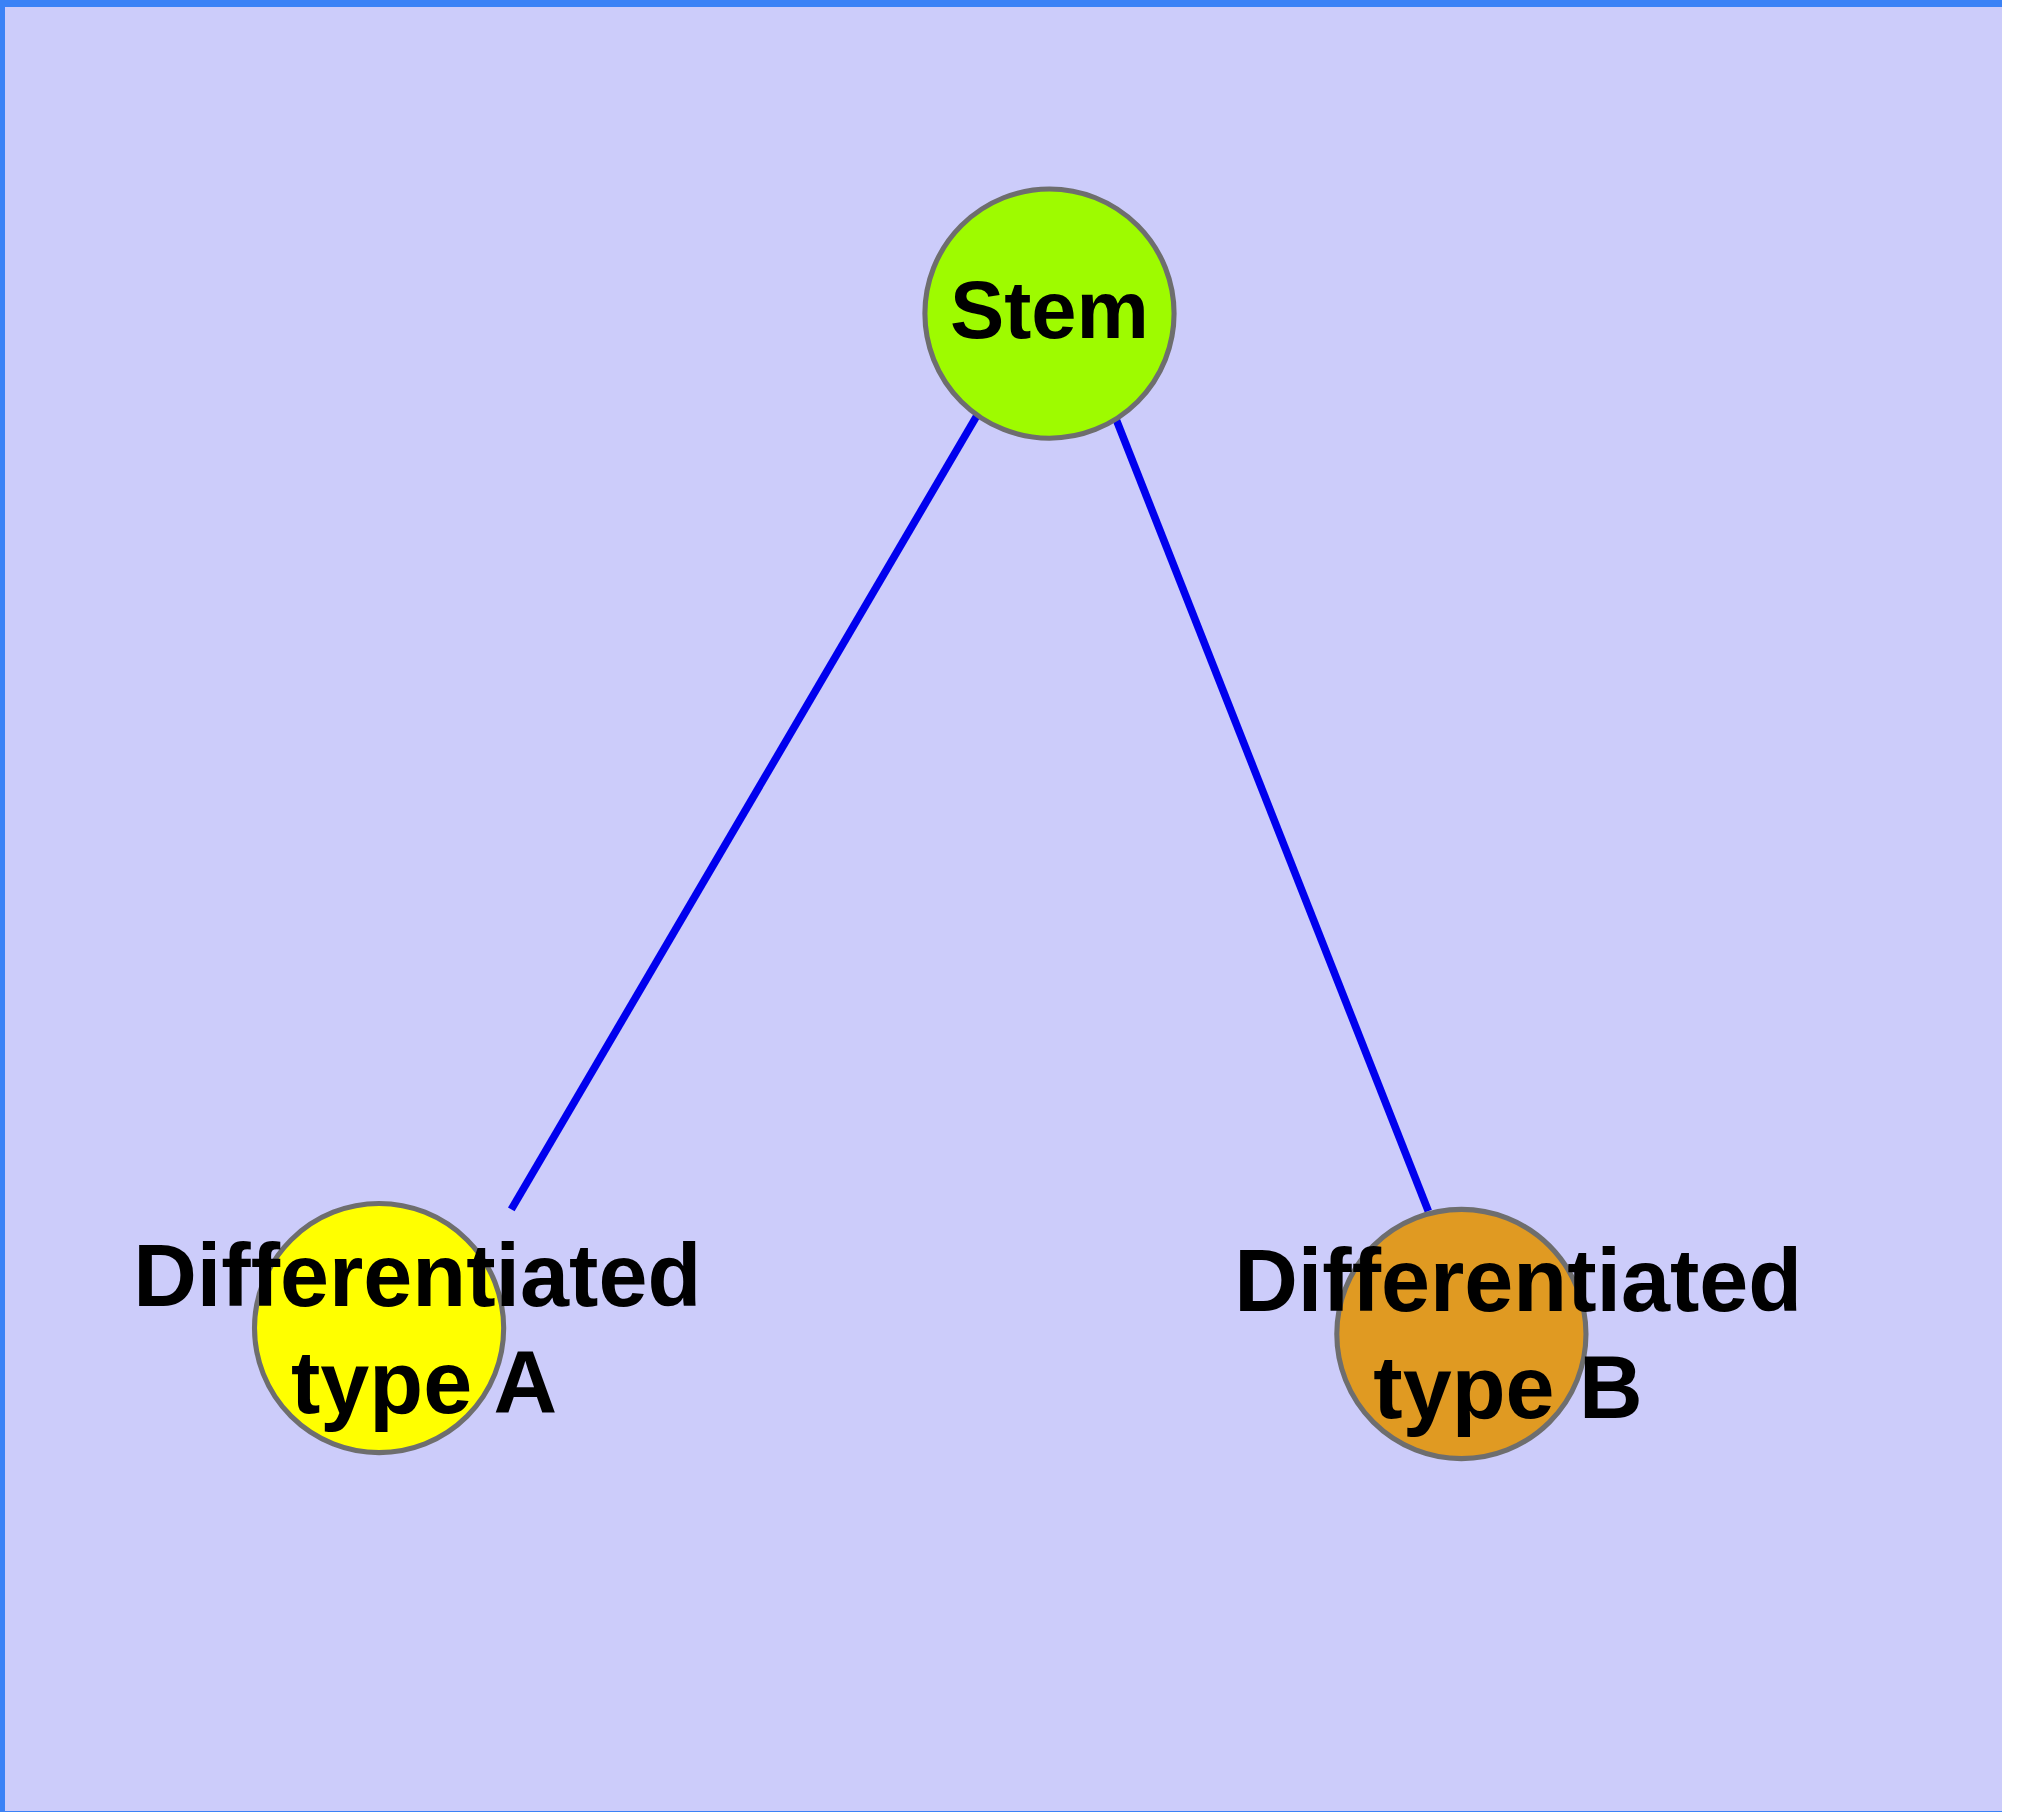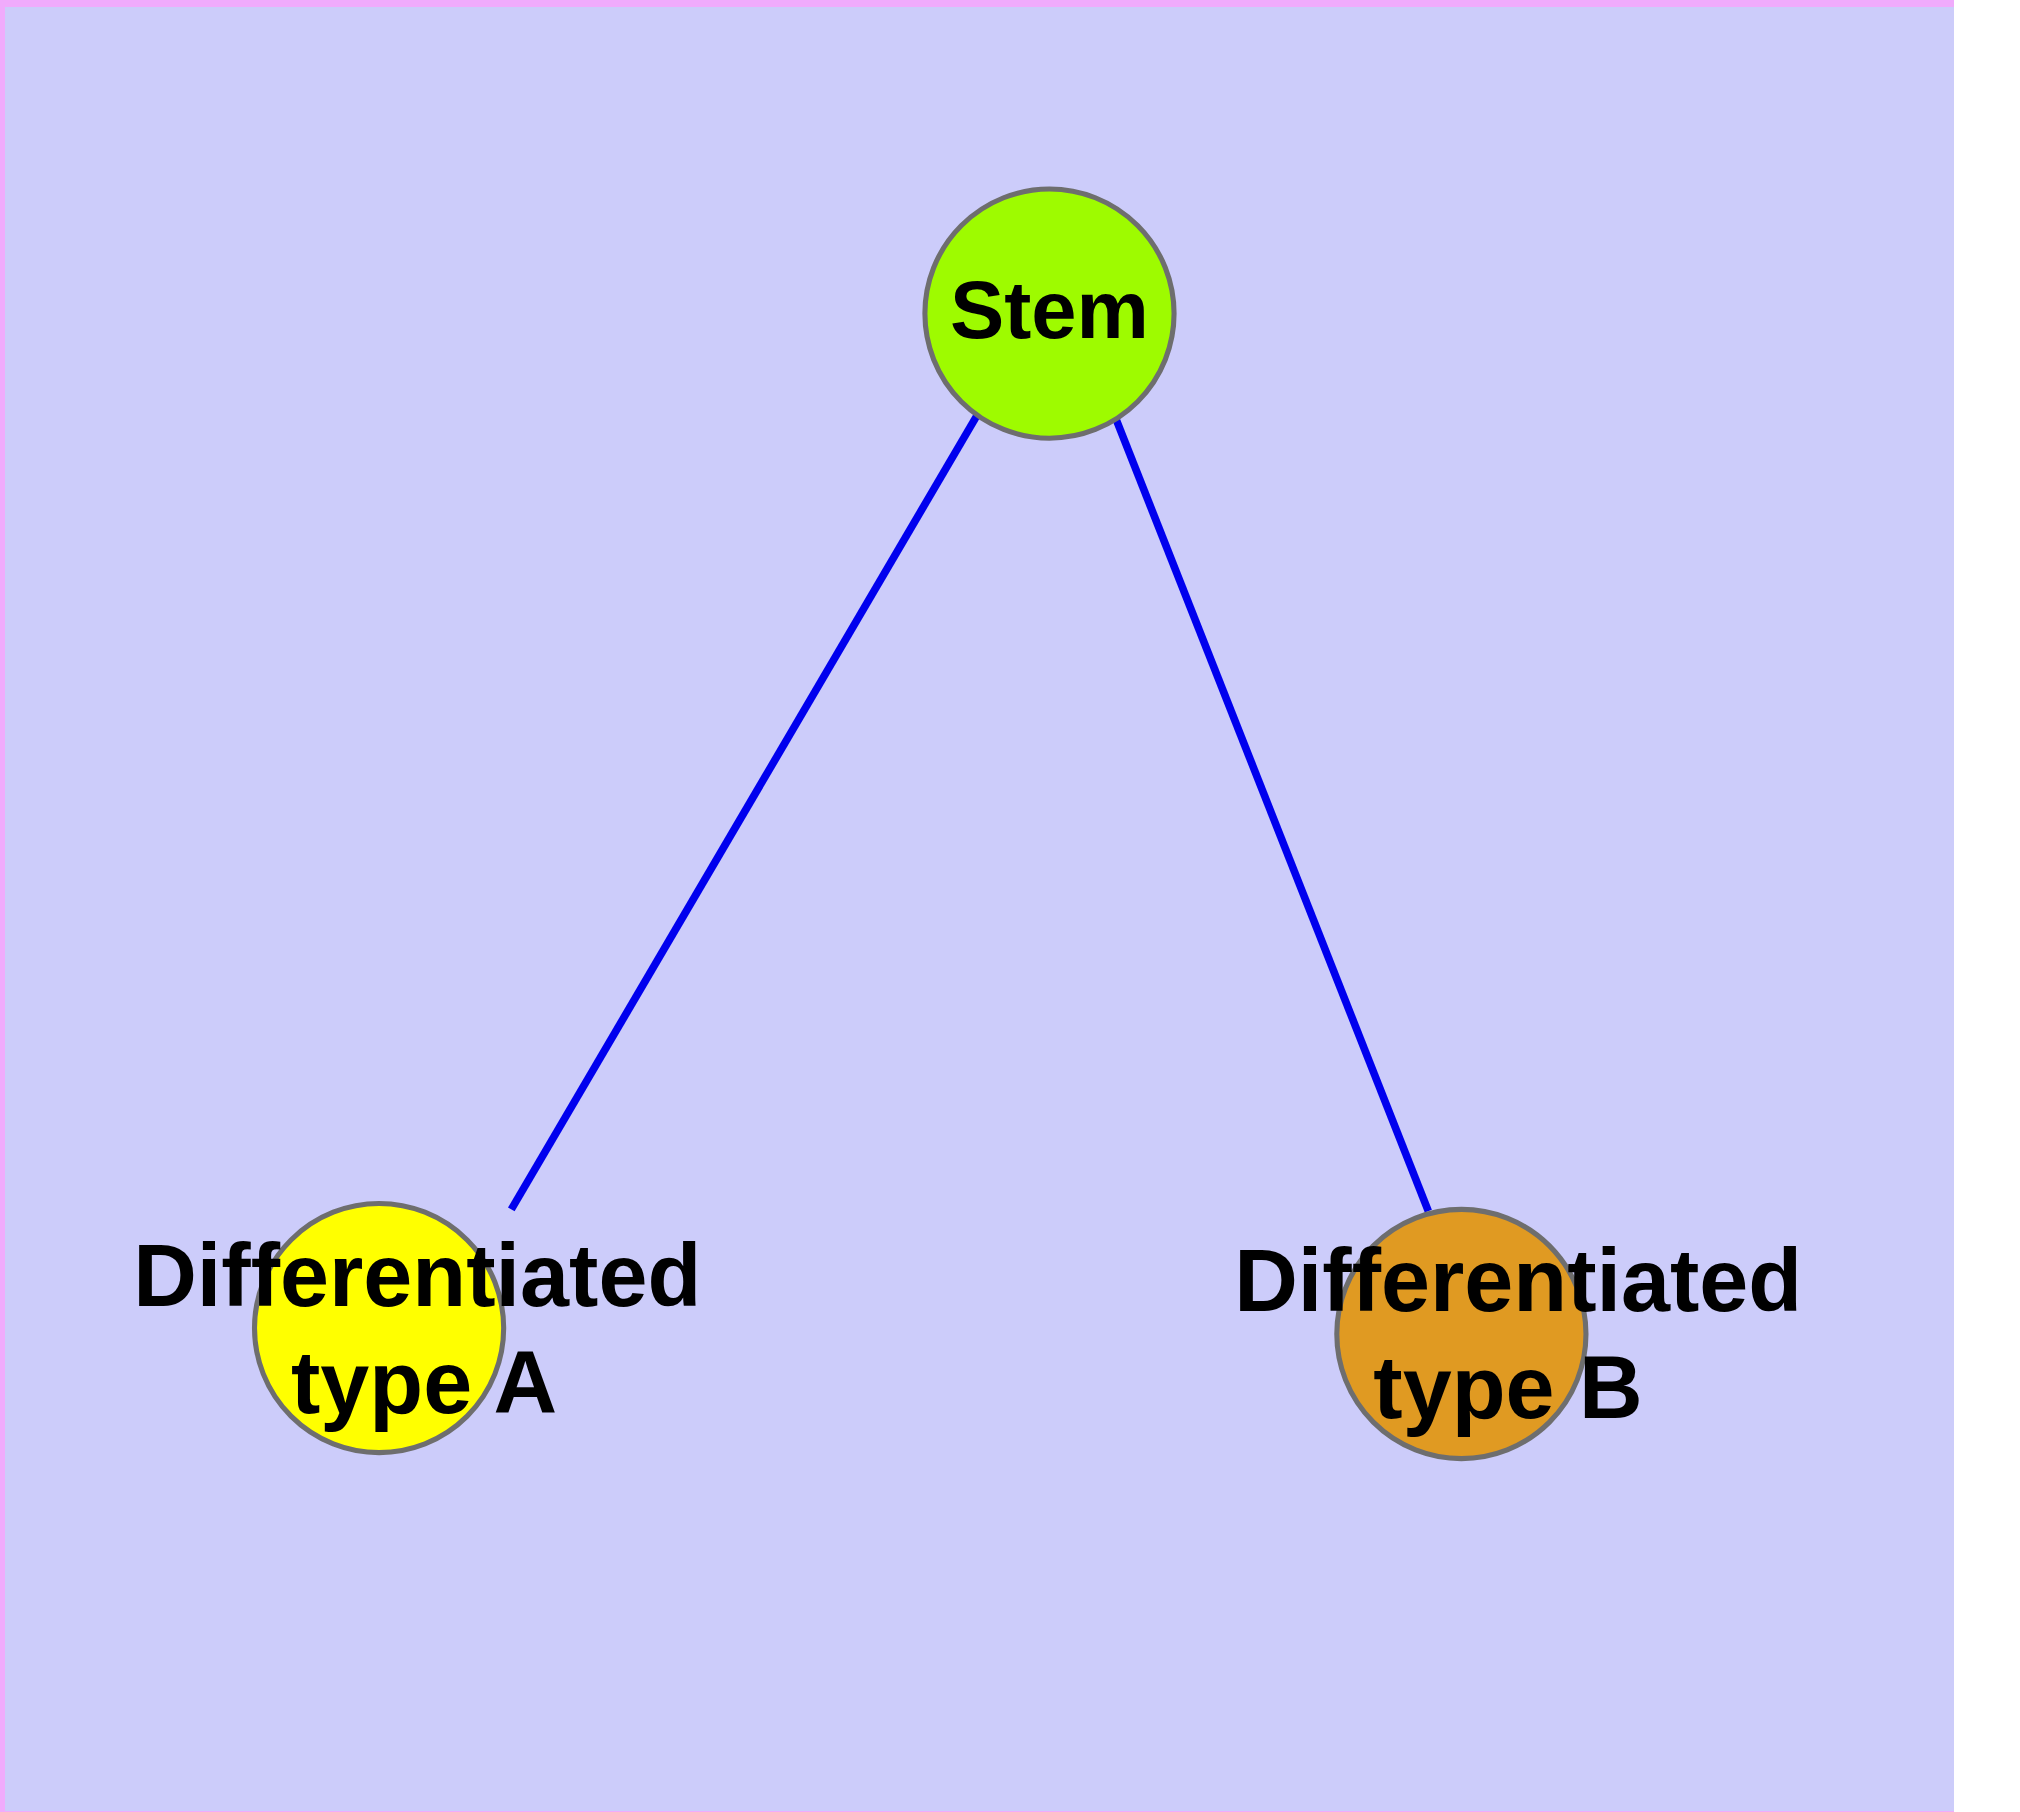--- a/index.html
+++ b/index.html
@@ -4,23 +4,24 @@
 <style>
   html, body {
     margin: 0;
     padding: 0;
     background: #ffffff;
   }
   #canvas {
     position: relative;
     width: 1954px;
     height: 1812px;
-    background: #f0abfc;
+    background: #3b82f6;
     overflow: hidden;
     font-family: "Liberation Sans", sans-serif;
+    padding-left: 48px;
   }
   #graph-surface {
     position: absolute;
     left: 5.1px;
     top: 6.8px;
     width: 2010px;
     height: 1804px;
     background: #ccccfa;
   }
   #graph-svg {

